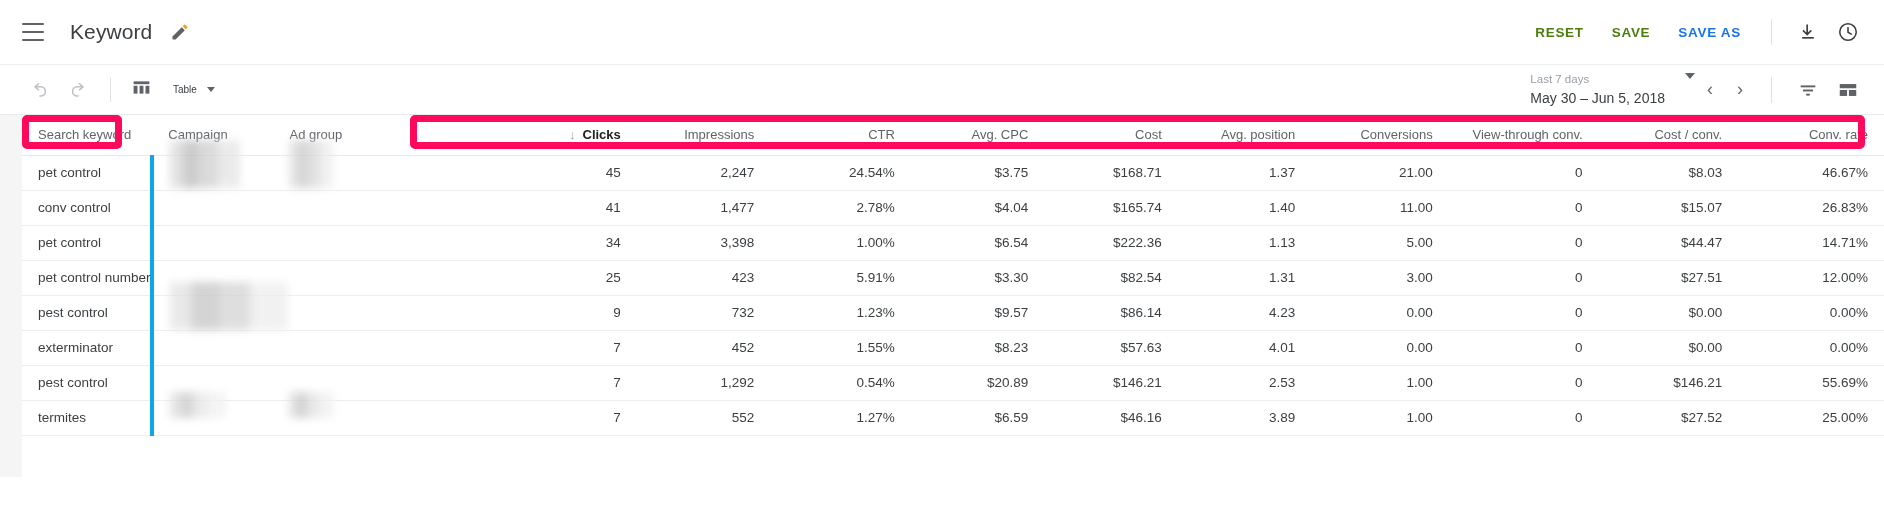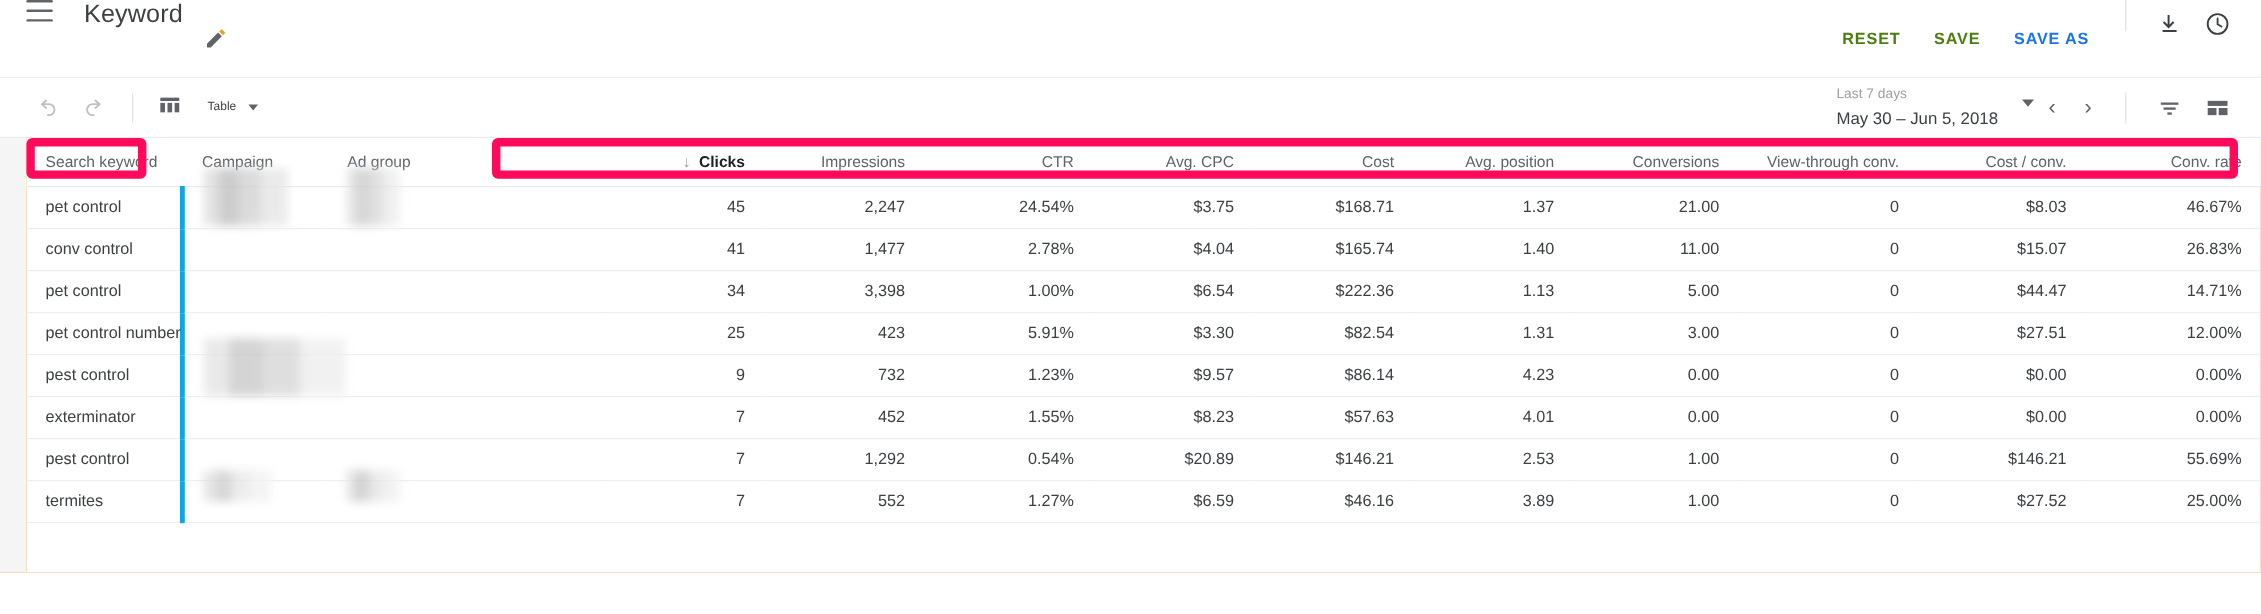--- a/index.html
+++ b/index.html
@@ -7,21 +7,21 @@
     width: 1884px; height: 512px;
     background: #fff;
     font-family: "Liberation Sans", sans-serif;
     overflow: hidden;
     -webkit-font-smoothing: antialiased;
   }
 
   
   .appbar {
     height: 65px;
-    display: flex; 
+    display: flex; align-items: center;
     background: #fff;
     border-bottom: 1px solid #eceff1;
     padding: 0 16px 0 22px;
   }
   .hamburger { width: 22px; height: 18px; display:flex; flex-direction:column; justify-content:space-between; cursor:pointer; }
   .hamburger i { display:block; height:2px; background:#5f6368; border-radius:1px; }
   .app-title {
     font-size: 21px; color: #3c4043; letter-spacing: .1px;
     margin-left: 26px; font-weight: 400; white-space: nowrap;
   }
@@ -48,26 +48,26 @@
   .tb-icon { width: 34px; height: 34px; display:flex; align-items:center; justify-content:center; cursor:pointer; margin-right: 6px; }
   .tb-div { width:1px; height:24px; background:#e0e0e0; margin: 0 14px 0 8px; }
   .view-select { display:flex; align-items:center; cursor:pointer; padding: 4px 6px; }
   .view-select .label { font-size: 10px; color: #3c4043; margin-left: 21px; }
   .caret { width:0; height:0; border-left:4.5px solid transparent; border-right:4.5px solid transparent; border-top:5px solid #5f6368; margin-left: 10px; }
   .toolbar-spacer { flex:1 1 auto; }
 
   .daterange { text-align: left; line-height: 1.15; padding-right: 4px; cursor: pointer; }
   .daterange .small { font-size: 11.5px; color: #9aa0a6; }
   .daterange .big   { font-size: 14px; color: #3c4043; margin-top: 3px; white-space:nowrap; }
-  .dr-wrap { display:flex; align-items:center; }
+  .dr-wrap { display:flex; align-items:flex-start; }
   .dr-caret { width:0;height:0;border-left:5px solid transparent;border-right:5px solid transparent;border-top:6px solid #5f6368; margin: 0 0 7px 16px; cursor:pointer; }
   .arrow-btn { width: 30px; height: 30px; display:flex; align-items:center; justify-content:center; cursor:pointer; color:#5f6368; font-size: 18px; }
 
   
-  .table-region { position: relative; background: #f97316; height: 362px; }
+  .table-region { position: relative; background: #0369a1; height: 362px; }
   .table-scroll { position:absolute; inset:0 0 0 22px; background:#fff; overflow:hidden; }
 
   table.kw { width: 1862px; border-collapse: collapse; table-layout: fixed; }
   table.kw thead th {
     height: 40px; font-size: 13px; font-weight: 400; color: #5f6368;
     background: #fff; border-bottom: 1px solid #e8eaed;
     padding: 0 16px; white-space: nowrap; vertical-align: middle;
   }
   table.kw thead th.txt { text-align: left; }
   table.kw thead th.num { text-align: right; }

